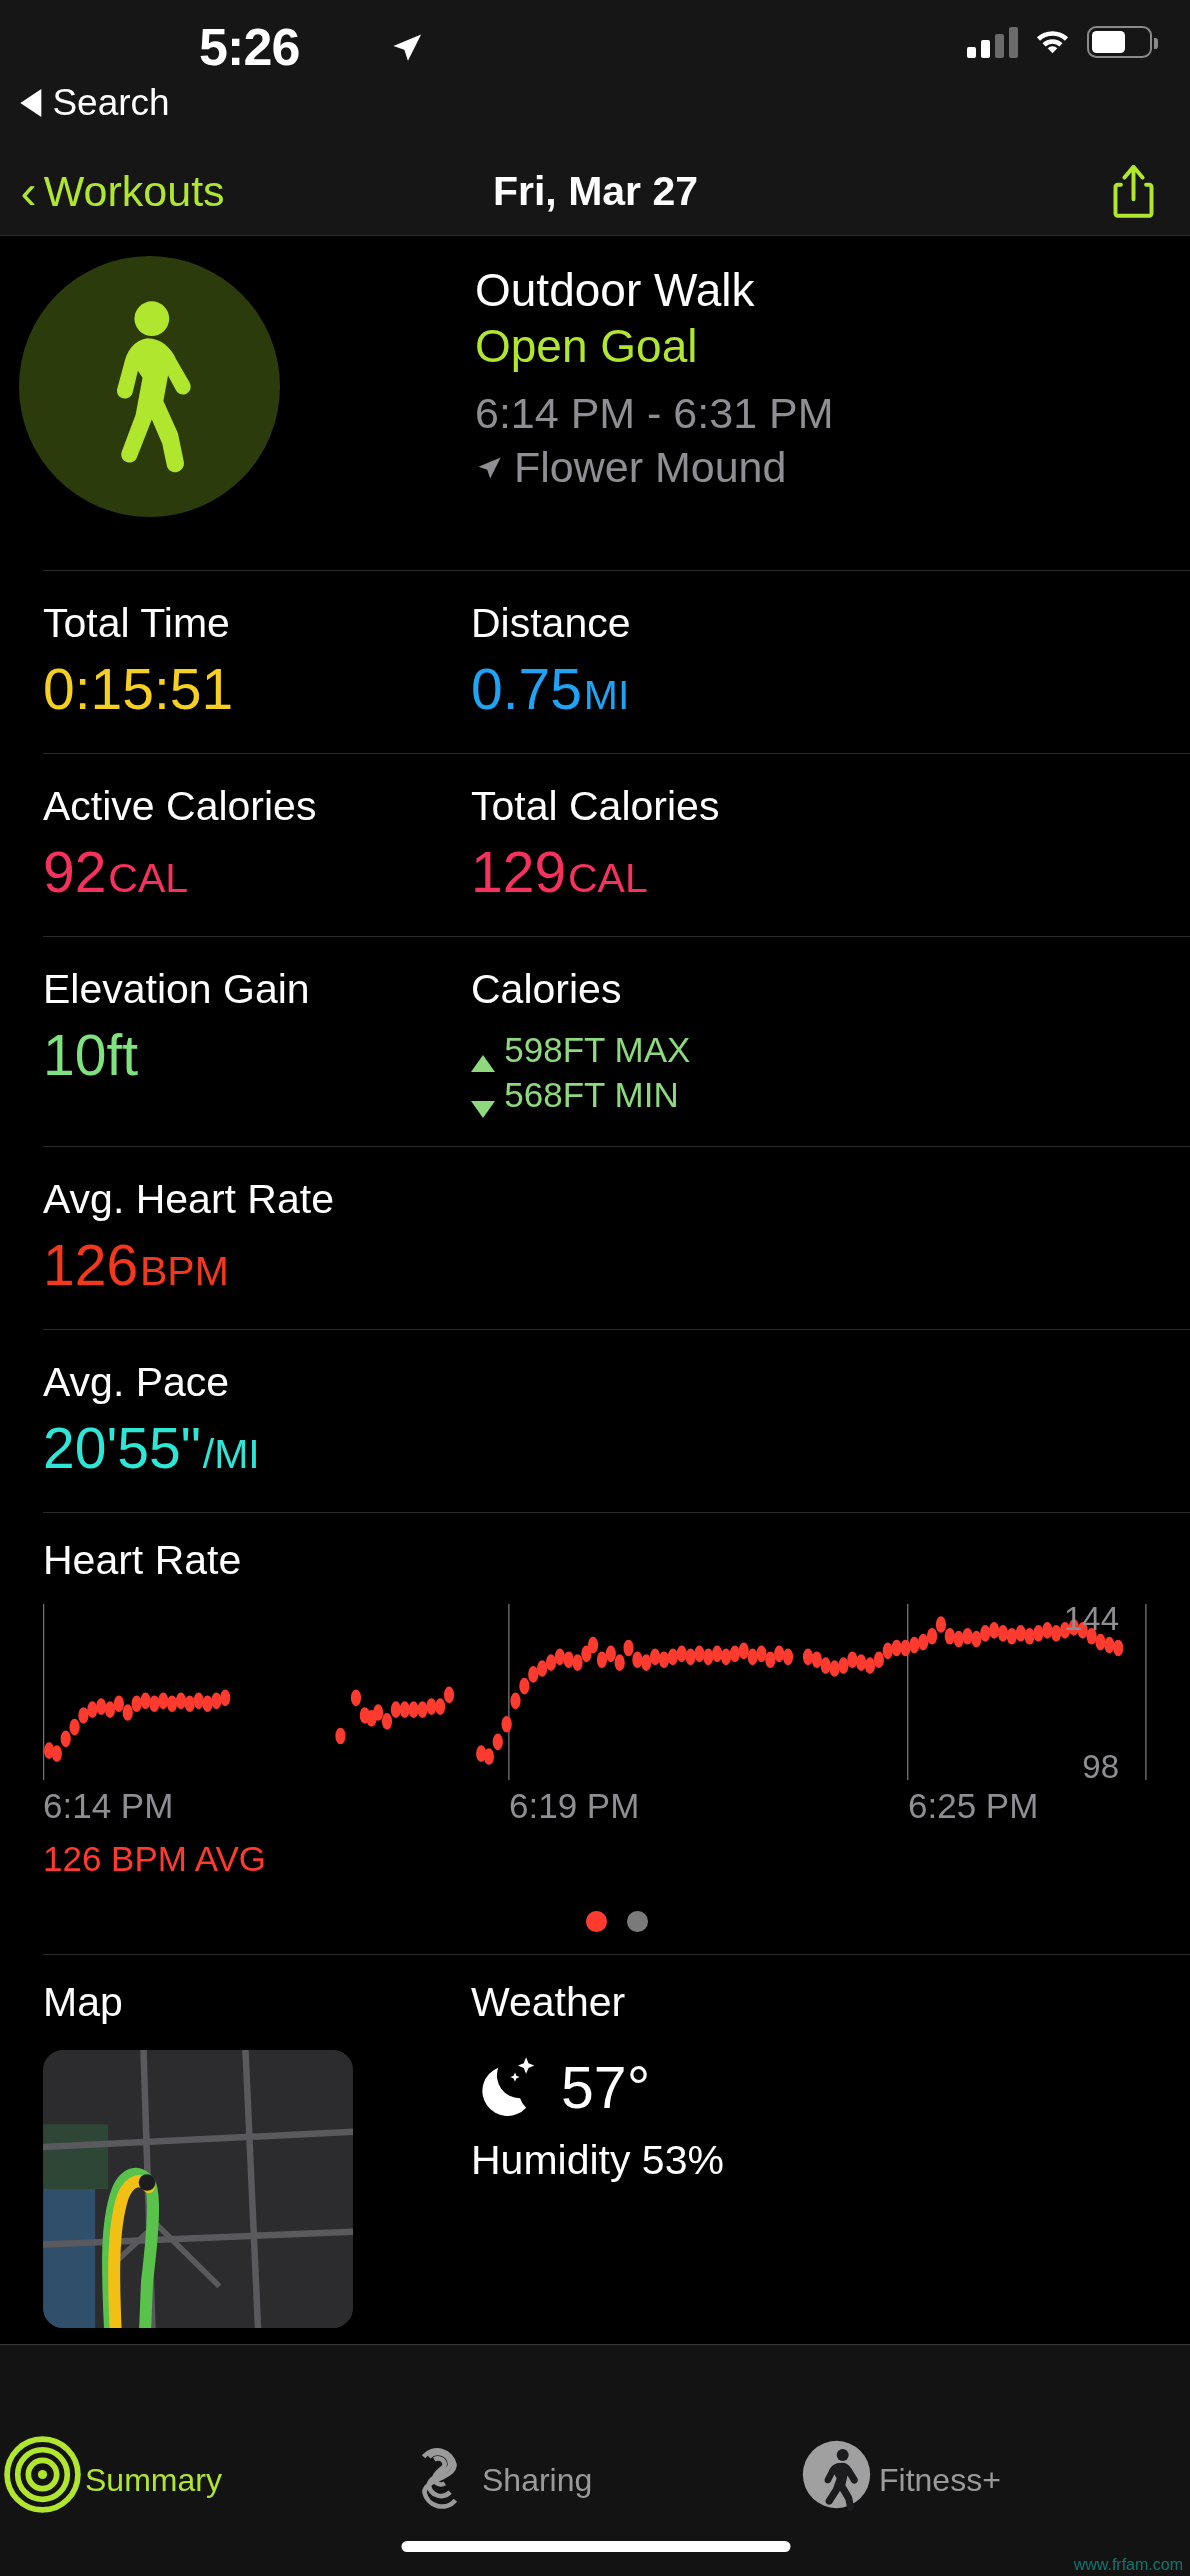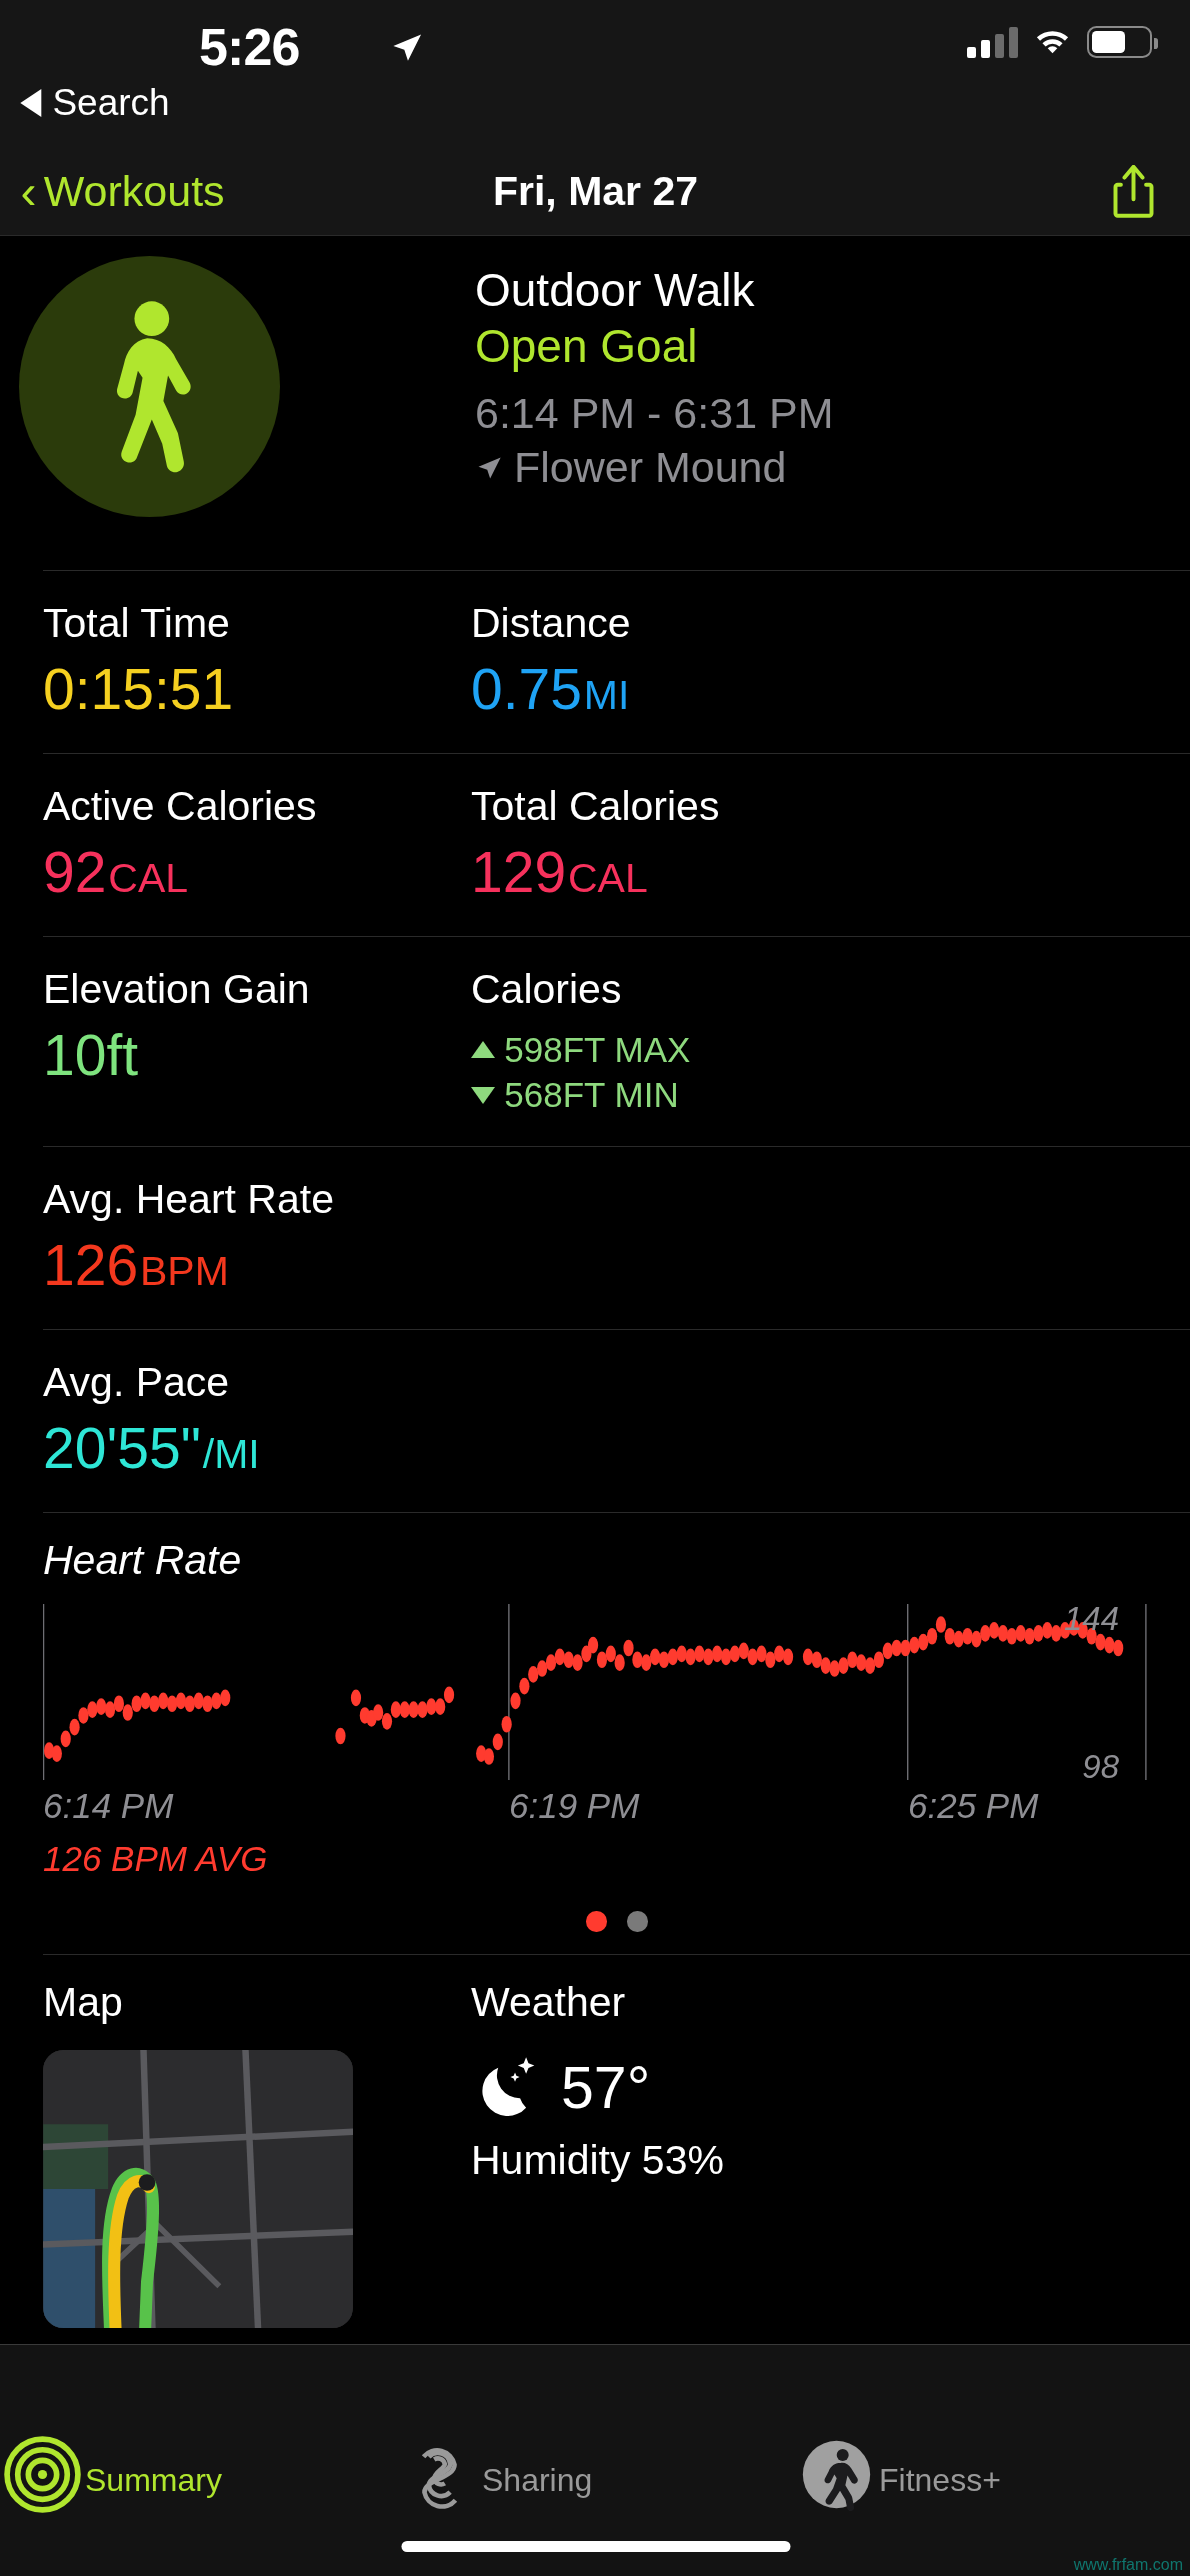--- a/index.html
+++ b/index.html
@@ -90,27 +90,27 @@
   .metric-col.wide { width:auto; }
   .m-label { font-size:41px; color:#fff; line-height:1.2; }
   .m-value {
     font-size:57px; line-height:1.25; margin-top:5.6px;
     display:flex; align-items:baseline;
   }
   .m-unit { font-size:41px; margin-left:1.9px; }
   .elev-lines { margin-top:13px; }
   .elev-line {
     font-size:35px; color:#8ed97e; line-height:1.3;
-    display:flex; align-items:center; gap:9.3px;
+    display:flex; align-items:flex-end; gap:9.3px;
   }
   .tri-up { width:0;height:0;border-left:12px solid transparent;border-right:12px solid transparent;border-bottom:17.6px solid #8ed97e; }
   .tri-dn { width:0;height:0;border-left:12px solid transparent;border-right:12px solid transparent;border-top:17.6px solid #8ed97e; }
 
   
-  .hr-section { padding:24px 0 0 43px; position:relative;font-style:italic; }
+  .hr-section { padding:24px 0 0 43px; position:relative; }
   .hr-title { font-size:41px; color:#fff; }
   .chart-wrap { position:relative; width:1109px; height:176px; margin-top:20.4px; }
   .chart-svg { position:absolute; top:0; left:0; }
   .hr-max {
     position:absolute; right:33px; top:-3.7px;
     font-size:33px; color:#8e8e93;
   }
   .hr-min {
     position:absolute; right:33px; bottom:-5.6px;
     font-size:33px; color:#8e8e93;

